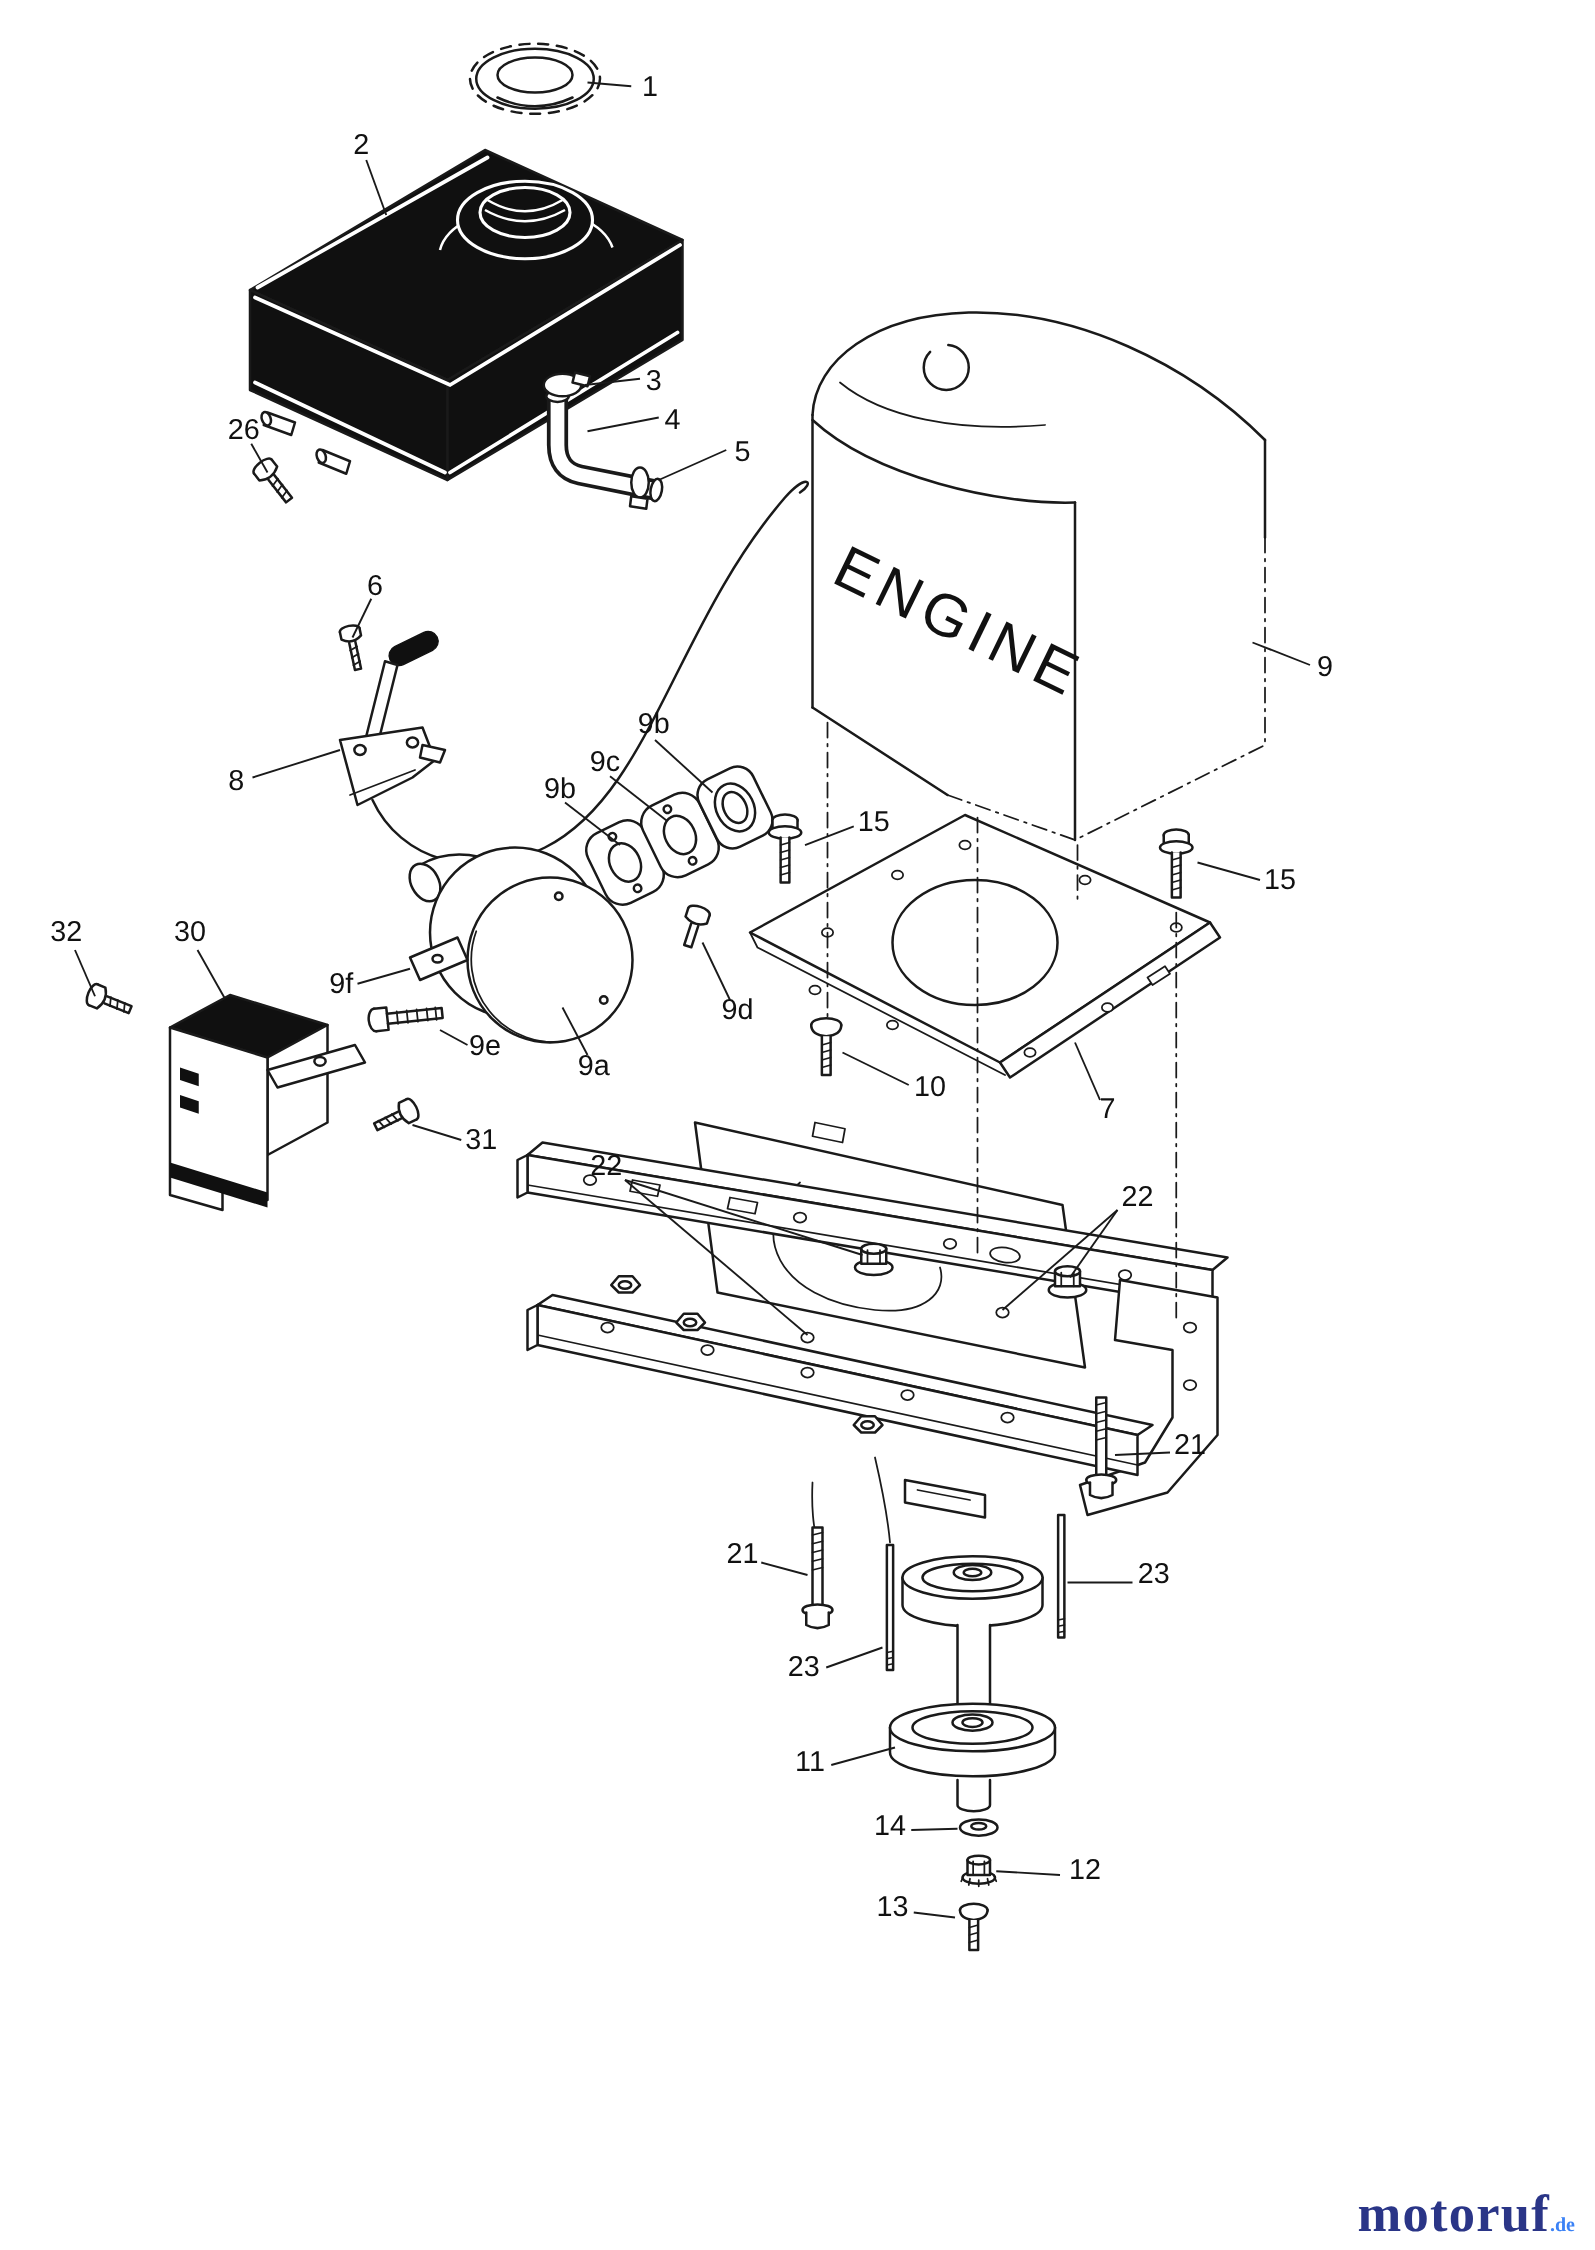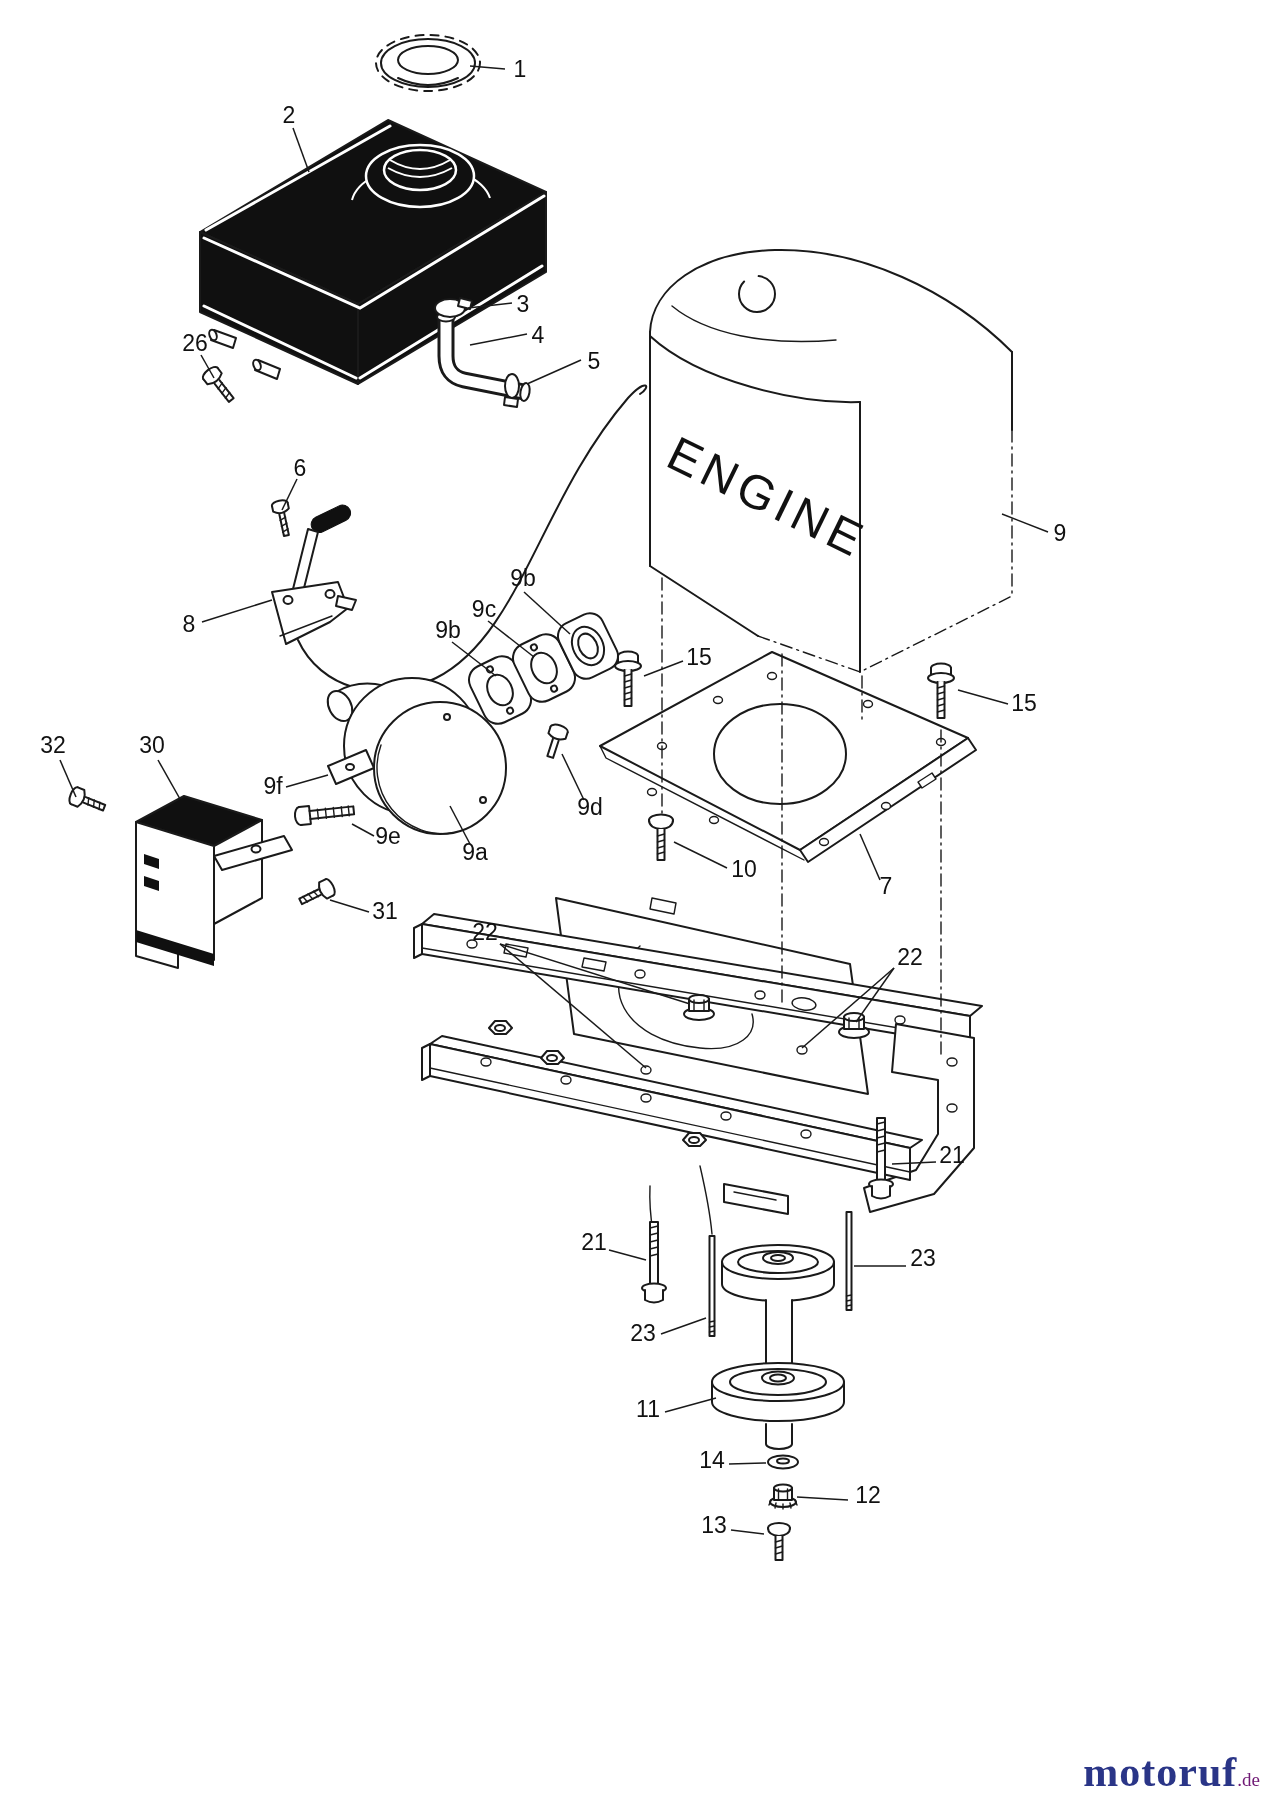--- a/index.html
+++ b/index.html
@@ -10,21 +10,21 @@
   .fw { fill:#ffffff; }
   .fb { fill:#101010; }
   .thin { stroke-width:1.4; }
   .leader { stroke:#1a1a1a; stroke-width:1.5; }
   .dashdot { stroke-dasharray:12 5 2 5; stroke-width:1.4; }
   .lbl { font-family:"Liberation Sans", sans-serif; font-size:23px; fill:#111; }
   .engine-text { font-family:"Liberation Sans", sans-serif; font-size:48px; letter-spacing:5px; fill:#111; }
   .wtrim { stroke:#ffffff; fill:none; stroke-width:3; stroke-linecap:round; }
   .watermark { position:absolute; right:16px; bottom:4px; font-family:"Liberation Serif", serif; white-space:nowrap; }
   .watermark .brand { font-size:42px; font-weight:700; color:#2a3587; letter-spacing:1px;margin-top:17px; }
-  .watermark .tld { font-size:19px; font-weight:400; color:#701a75; }
+  .watermark .tld { font-size:16px; font-weight:700; color:#3b82f6; }
 </style>
 </head>
 <body>
 
 <div class="stage">
 <svg width="1276" height="1800" viewBox="0 0 1276 1800">
 
   <g>
     <ellipse class="ln" cx="428" cy="63" rx="52" ry="28" stroke-width="7" stroke-dasharray="8 7"></ellipse>
     <ellipse class="ln fw" cx="428" cy="63" rx="47" ry="24" stroke-width="2.5"></ellipse>

